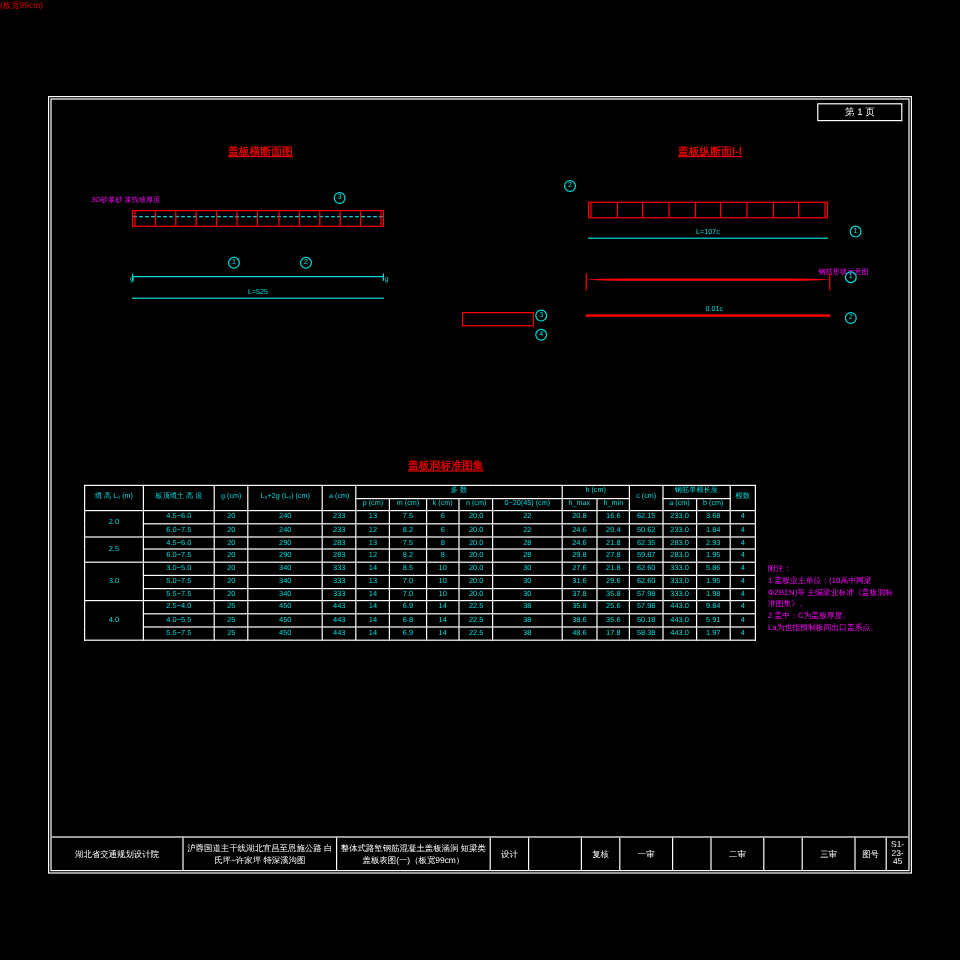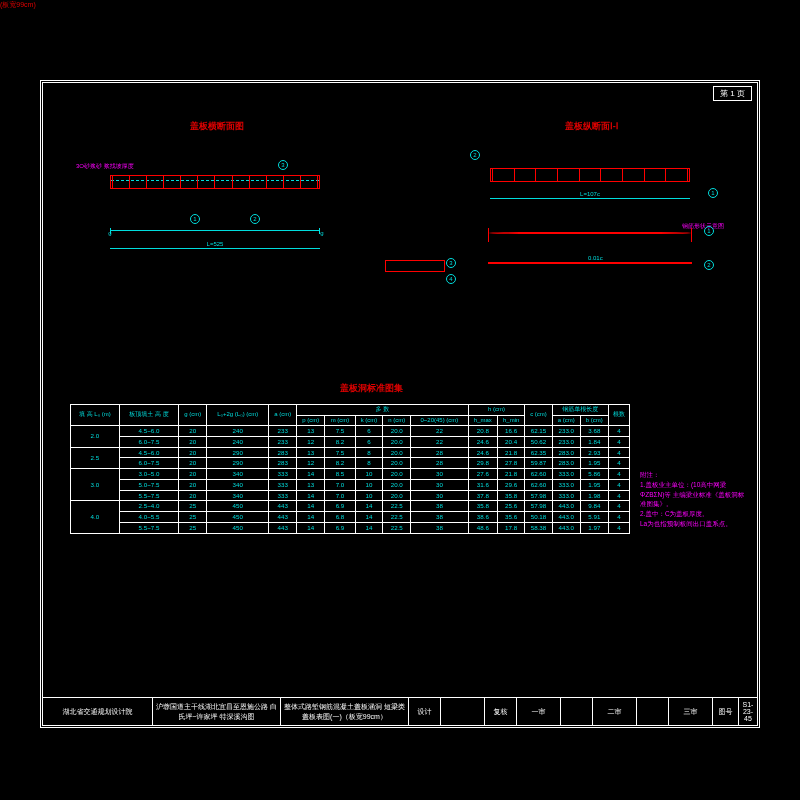--- a/index.html
+++ b/index.html
@@ -1,21 +1,21 @@
 <!DOCTYPE html>
 <html><head>
 <meta charset="utf-8">
 <style>
   * { box-sizing: border-box; margin: 0; padding: 0; }
   body { background: #000; font-family: "SimSun", "Microsoft YaHei", sans-serif; color: #fff; width: 800px; height: 800px; position: relative; overflow: hidden; }
   .frame { position: absolute; top: 80px; left: 40px; right: 40px; bottom: 72px; border: 1px solid #fff; }
   .frame-inner { position: absolute; top: 2px; left: 2px; right: 2px; bottom: 2px; border: 1px solid #fff; }
-  .page-tag { position: absolute; top: 86px; right: 48px; border: 1px solid #fff; padding: 1px 6px; font-size: 8px; color: #fff; }
-  
-  .sec-title { position: absolute; font-size: 9px; font-weight: bold; }
+  .page-tag { position: absolute; top: 86px; right: 48px; border: 1px solid #fff; padding: 1px 22px; font-size: 8px; color: #fff; }
+  
+  .sec-title { position: absolute; font-size: 9px; font-weight: bold; text-decoration: underline; }
   .title-left { top: 120px; left: 190px; color: #d00; }
   .title-right { top: 120px; left: 565px; color: #d00; }
   .title-table { top: 382px; left: 340px; color: #d00; }
   .title-units { top: 392px; left: 560px; color: #d00; font-size: 7px; text-decoration: none; }
   
   
   .dwg-left { position: absolute; top: 140px; left: 80px; width: 270px; height: 130px; }
   .slab-l { position: absolute; top: 35px; left: 30px; width: 210px; height: 14px; background: transparent; border: 1px solid #f00; }
   .slab-l::before { content:""; position:absolute; top:4px; left:0; right:0; height:1px; border-top:1px dashed #0dd; }
   .tick-row { position:absolute; top:36px; left:32px; width:206px; height:12px; display:flex; justify-content:space-between; }

